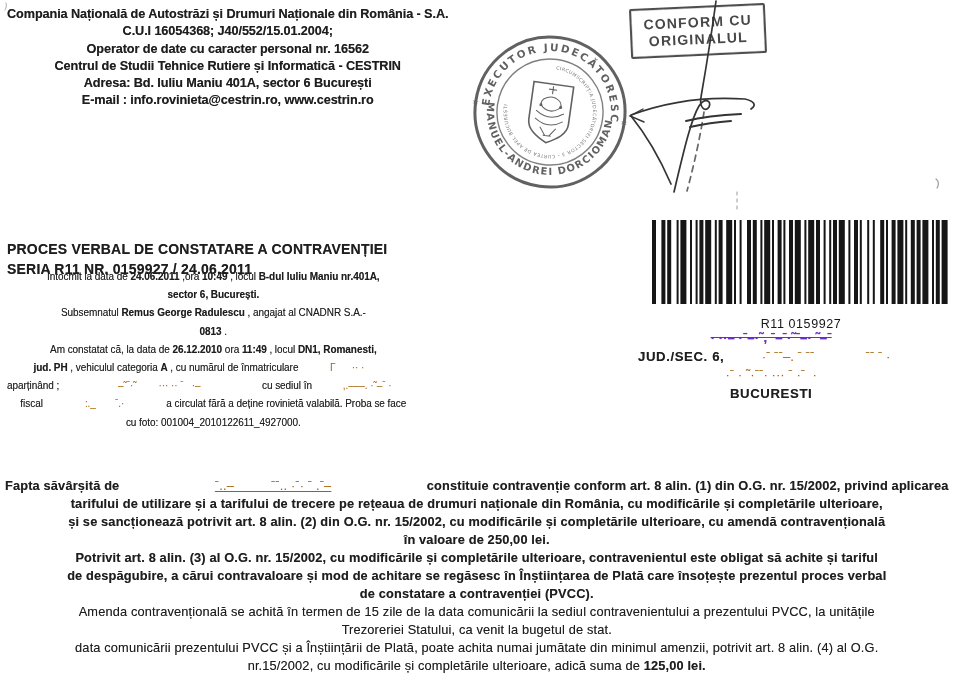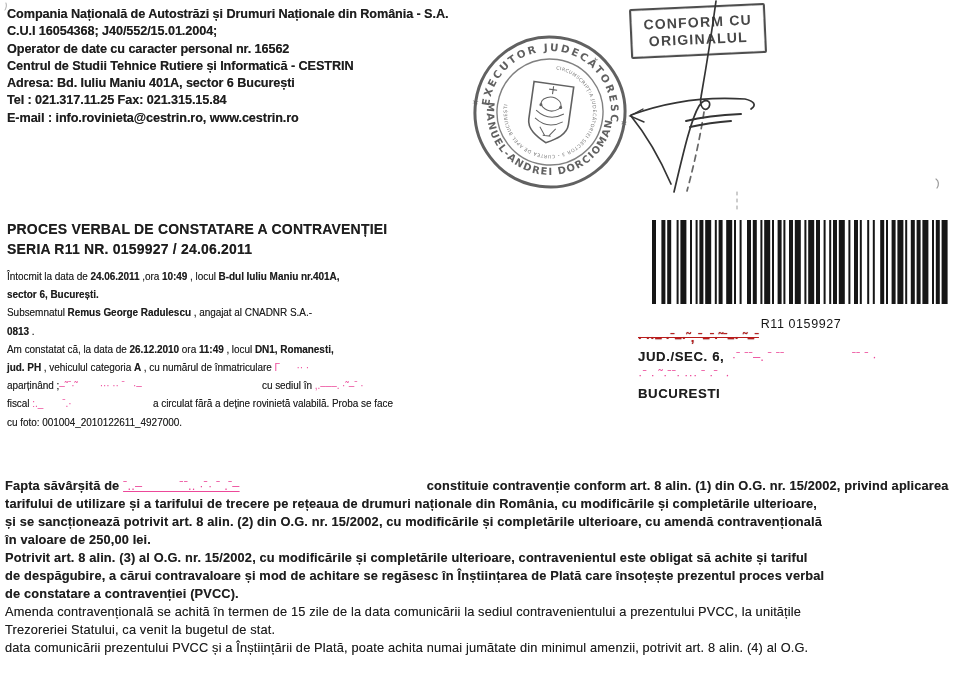--- a/index.html
+++ b/index.html
@@ -1,25 +1,25 @@
 <!DOCTYPE html>
 <html><head>
 <meta charset="utf-8">
 <style>
   html,body{margin:0;padding:0;background:#ffffff;}
   #page{position:relative;width:976px;height:700px;background:#ffffff;overflow:hidden;
         font-family:"Liberation Sans",sans-serif;color:#1e1e1e;}
   .sec{position:absolute;}
-  .tl{white-space:pre;}
+  .tl{white-space:pre;text-align:center;}
   .b{font-weight:700;}
-  .f{color:#ec4899;font-weight:400;text-shadow:none !important;}
-  .d{color:#b91c1c;font-weight:700;text-decoration:line-through;text-shadow:0 0 1px #909090;}
+  .f{color:#a16207;font-weight:400;text-shadow:none !important;}
+  .d{color:#6d28d9;font-weight:700;text-decoration:line-through;text-shadow:0 0 1px #909090;}
   .letterhead{left:7px;top:6px;font-size:12.7px;font-weight:700;line-height:17.3px;
               letter-spacing:-0.1px;text-shadow:0 0 .5px rgba(30,30,30,.6);}
-  .title{left:7px;top:220px;font-size:14px;font-weight:700;line-height:19.5px;
+  .title{left:7px;top:240px;font-size:14px;font-weight:700;line-height:19.5px;
          letter-spacing:.2px;text-shadow:0 0 .5px rgba(30,30,30,.6);}
   .body-col{left:7px;top:268px;font-size:10px;line-height:18.2px;letter-spacing:-0.05px;
             text-shadow:0 0 .35px rgba(30,30,30,.5);}
   .legal{left:5px;top:477px;font-size:12.8px;line-height:18px;letter-spacing:.15px;
          text-shadow:0 0 .35px rgba(30,30,30,.5);}
   .certify{left:630px;top:6px;width:132px;height:46px;border:2.5px solid #4e4e4e;
            transform:rotate(-2.6deg);display:flex;flex-direction:column;align-items:center;
            justify-content:center;color:#474747;font-weight:700;font-size:14px;
            letter-spacing:1.2px;line-height:17px;border-radius:2px;
            box-shadow:inset 0 0 0 .5px rgba(80,80,80,.3);}
@@ -35,21 +35,20 @@
 <body>
 
 <div id="page">
 
   <div class="sec letterhead">
       <div class="tl"><span>Compania Națională de Autostrăzi și Drumuri Naționale din România - S.A.</span></div>
       <div class="tl"><span>C.U.I 16054368; J40/552/15.01.2004;</span></div>
       <div class="tl"><span>Operator de date cu caracter personal nr. 16562</span></div>
       <div class="tl"><span>Centrul de Studii Tehnice Rutiere și Informatică - CESTRIN</span></div>
       <div class="tl"><span>Adresa: Bd. Iuliu Maniu 401A, sector 6 București</span></div>
-      <div class="tl"><span>Tel : 021.317.11.25 Fax: 021.315.15.84</span></div>
       <div class="tl"><span>E-mail : info.rovinieta@cestrin.ro, www.cestrin.ro</span></div>
     </div>
 
   <div class="sec certify">
     <div>CONFORM CU</div>
     <div>ORIGINALUL</div>
   </div>
 
   <svg class="sec seal" viewBox="0 0 180 168">
     <g transform="rotate(8 88 84)" stroke="#3f3f3f" fill="none" opacity="0.82">
@@ -178,15 +177,16 @@
       <div class="tl"><span class="b">Fapta săvârșită de </span><span class="f" style="display: inline-block; width: 300px; overflow: hidden; white-space: pre; vertical-align: bottom; text-decoration: underline;">ˉ..–          ˉˉ.. ·ˉ· ˉ .ˉ–</span><span class="b"> constituie contravenție conform art. 8 alin. (1) din </span><span class="b">O.G. nr. 15/2002,</span><span class="b"> privind aplicarea</span></div>
       <div class="tl"><span class="b">tarifului de utilizare și a tarifului de trecere pe rețeaua de drumuri naționale din România, cu modificările și completările ulterioare,</span></div>
       <div class="tl"><span class="b">și se sancționează potrivit art. 8 alin. (2) din O.G. nr. 15/2002, cu modificările și completările ulterioare, cu amendă contravențională</span></div>
       <div class="tl"><span class="b">în valoare de 250,00 lei.</span></div>
       <div class="tl"><span class="b">Potrivit art. 8 alin. (3) al O.G. nr. 15/2002, cu modificările și completările ulterioare, contravenientul este obligat să achite și tariful</span></div>
       <div class="tl"><span class="b">de despăgubire, a cărui contravaloare și mod de achitare se regăsesc în Înștiințarea de Plată care însoțește prezentul proces verbal</span></div>
       <div class="tl"><span class="b">de constatare a contravenției (PVCC).</span></div>
       <div class="tl"><span>Amenda contravențională se achită în termen de 15 zile de la data comunicării la sediul contravenientului a prezentului PVCC, la unitățile</span></div>
       <div class="tl"><span>Trezoreriei Statului, ca venit la bugetul de stat.</span></div>
       <div class="tl"><span>data comunicării prezentului PVCC și a Înștiințării de Plată, poate achita numai jumătate din minimul amenzii, potrivit art. 8 alin. (4) al O.G.</span></div>
+      <div class="tl"><span>nr.15/2002, cu modificările și completările ulterioare, adică suma de </span><span class="b">125,00 lei.</span></div>
     </div>
 
 </div>
 
 </body></html>

